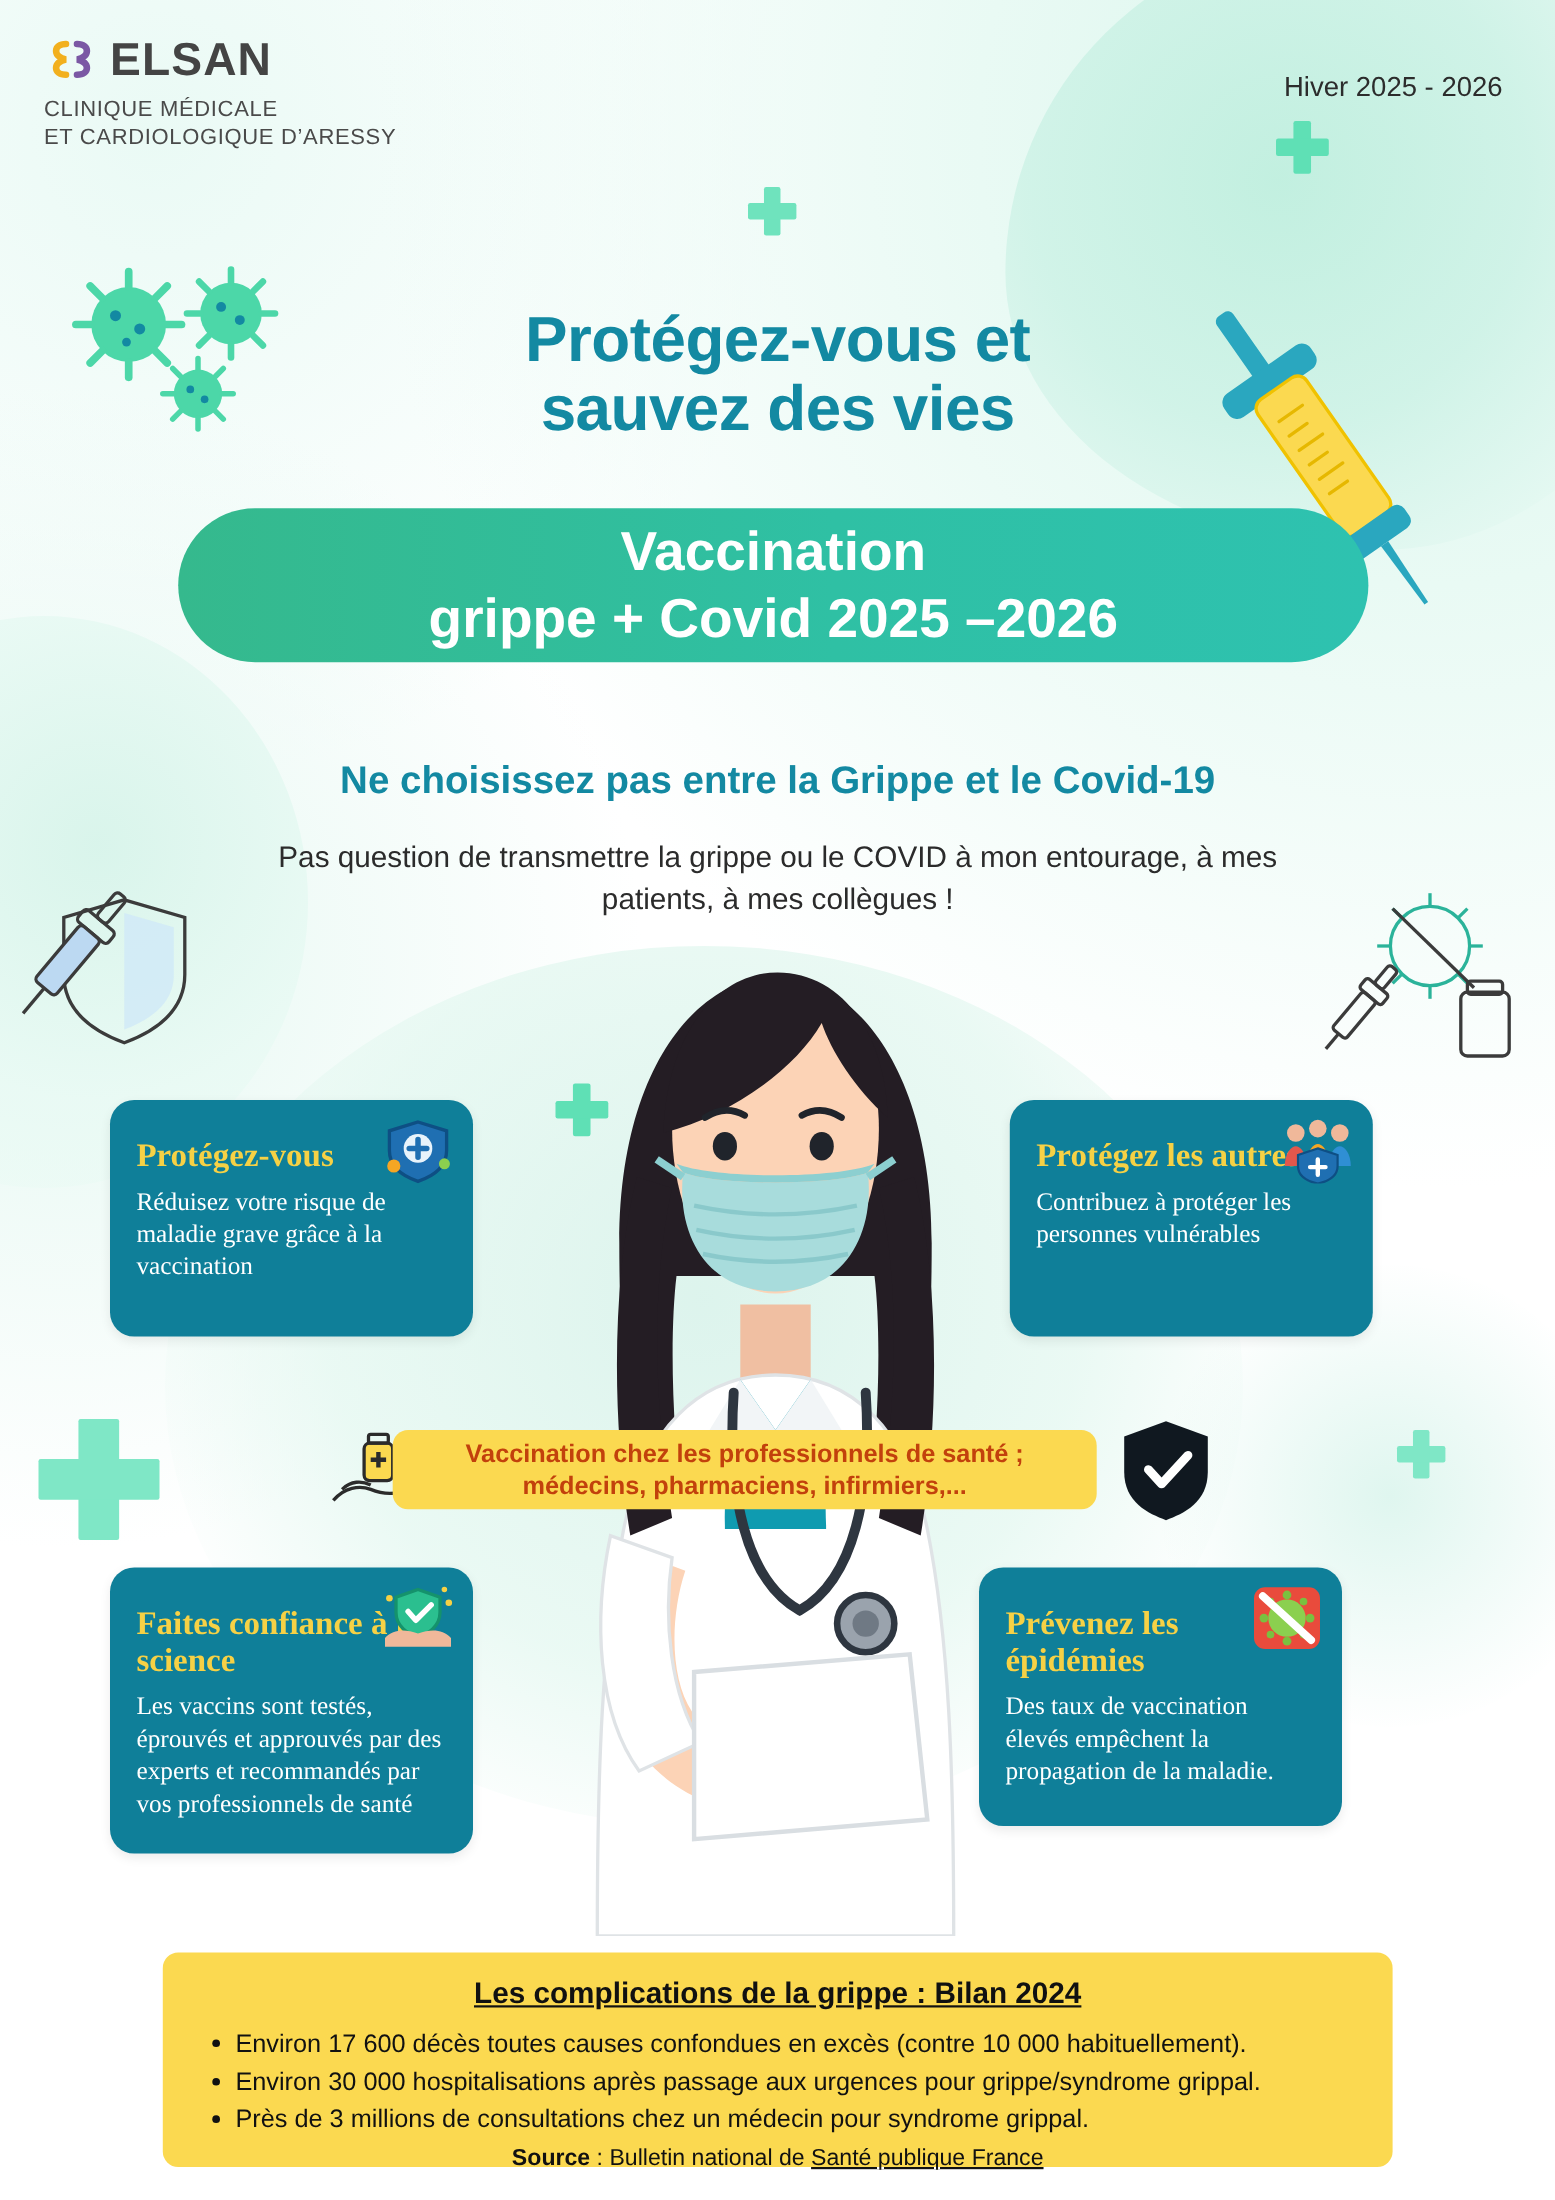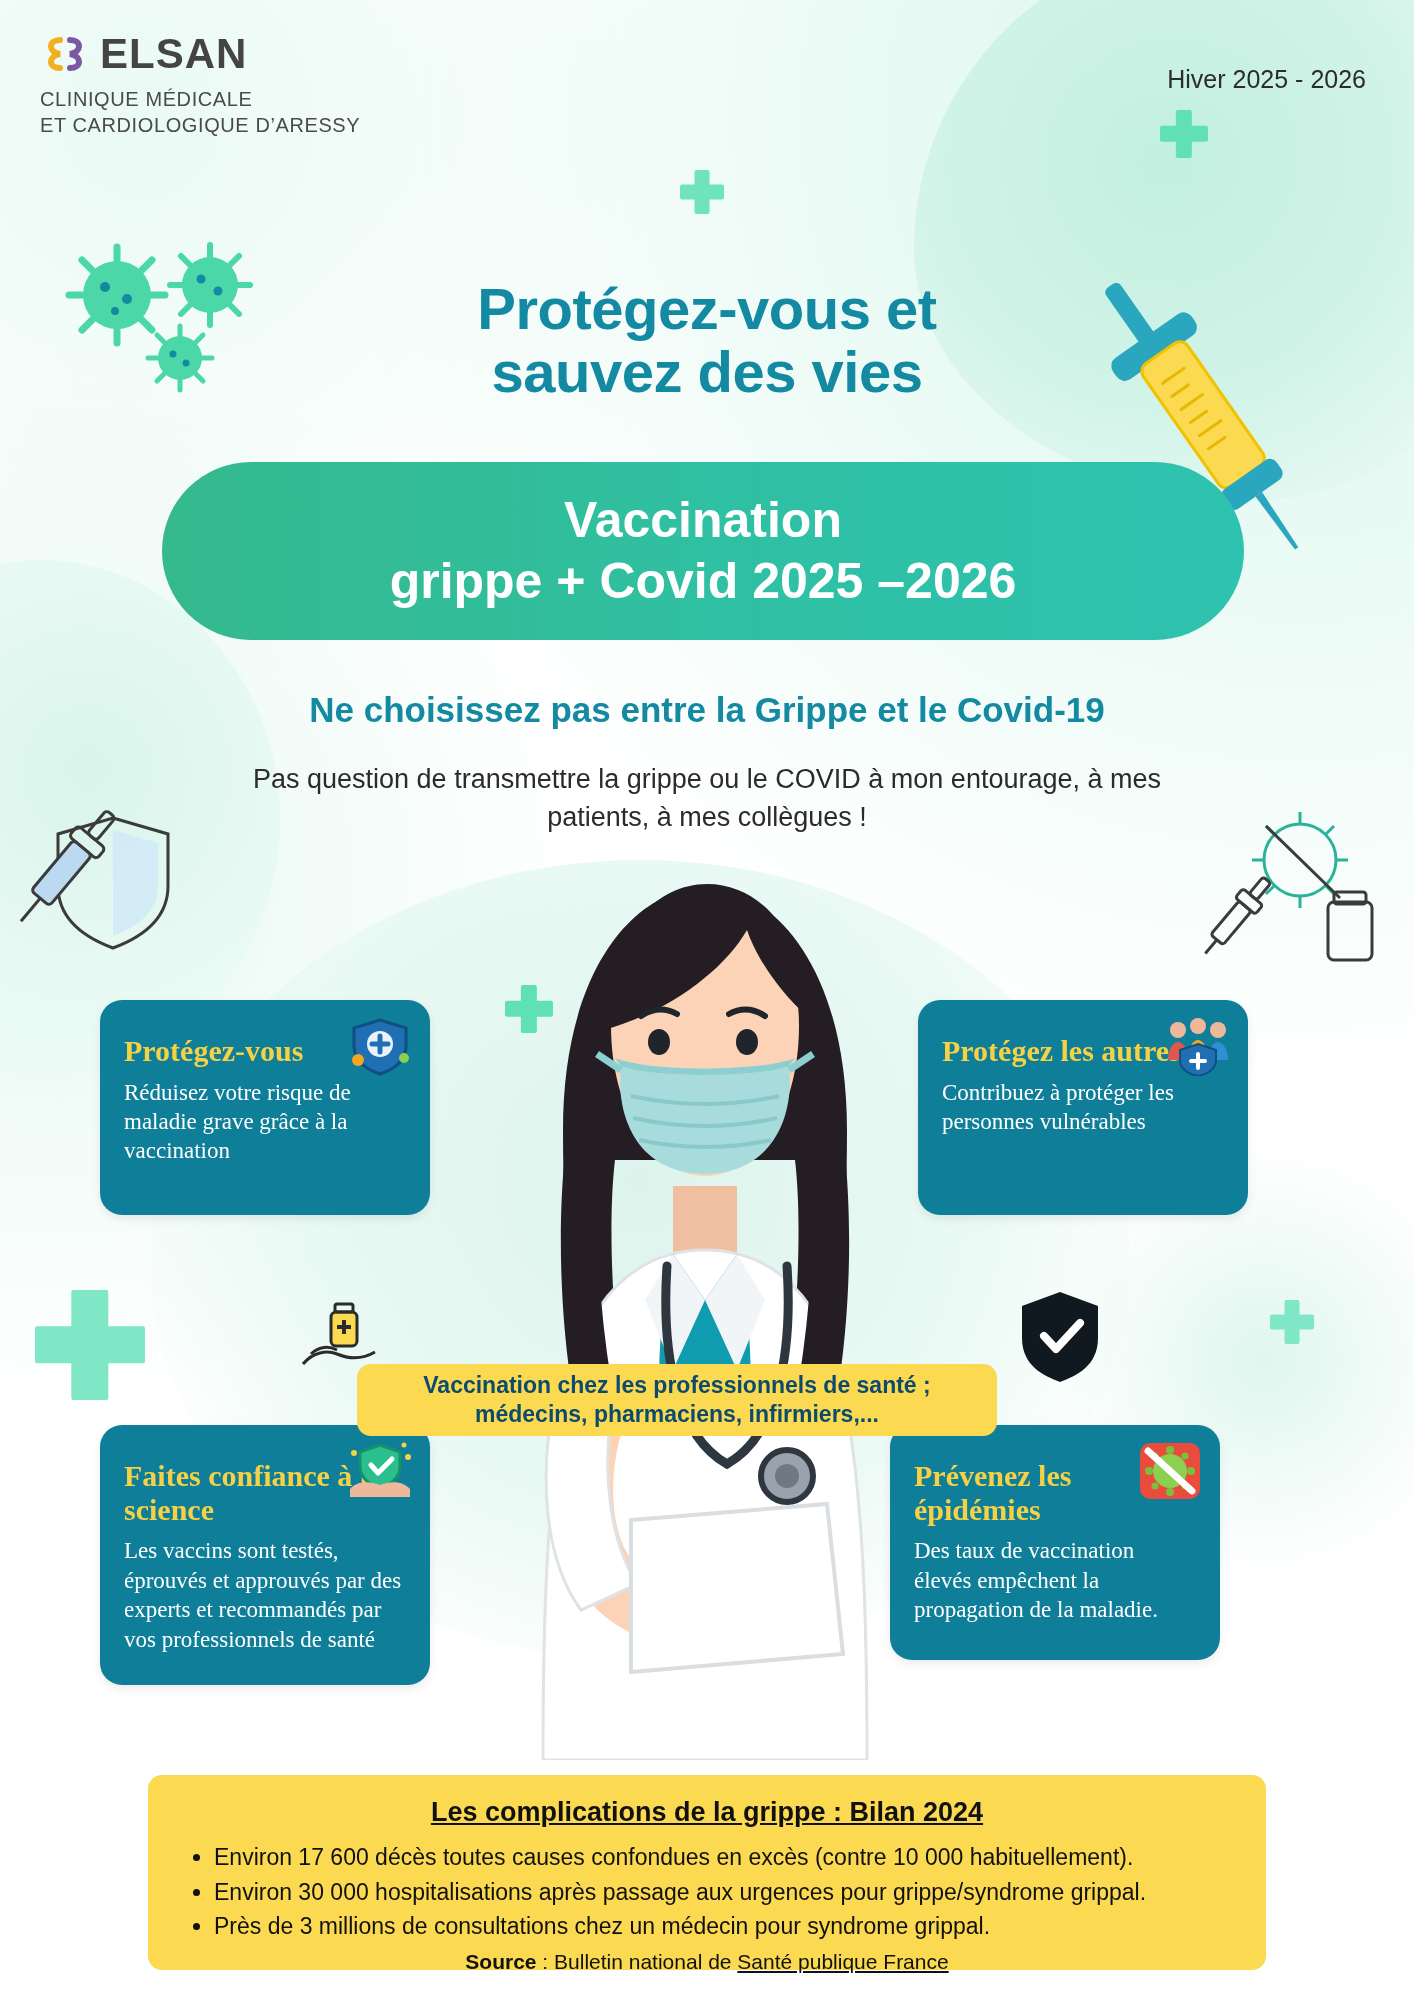--- a/index.html
+++ b/index.html
@@ -38,43 +38,43 @@
   .logo{position:absolute;left:40px;top:30px;}
   .logo-row{display:flex;align-items:center;gap:10px;}
   .logo-mark{width:50px;height:44px;position:relative;}
   .logo-name{font-size:42px;font-weight:700;color:#444;letter-spacing:1px;font-family:"Liberation Sans",sans-serif;}
   .logo-sub{margin-top:8px;font-size:20px;line-height:1.32;letter-spacing:.6px;color:#4a4a4a;}
   .hiver{position:absolute;right:48px;top:42px;font-size:25px;color:#2c2c2c;margin-top:23px;}
 
   .title{position:absolute;left:0;right:0;top:278px;text-align:center;color:#1389a2;font-size:58px;line-height:1.08;font-weight:700;letter-spacing:-.5px;}
   .title span{display:block;}
 
-  .greenband{position:absolute;left:162px;top:462px;width:1082px;height:178px;border-radius:90px;
+  .greenband{position:absolute;left:162px;top:462px;width:1082px;height:140px;border-radius:90px;
     background:linear-gradient(90deg,#35b98d 0%,#2fc0a4 55%,#2ec2b0 100%);
     display:flex;flex-direction:column;align-items:center;justify-content:center;color:#fff;font-weight:700;font-size:50px;line-height:1.22;text-align:center;}
 
   .subhead{position:absolute;left:0;right:0;top:690px;text-align:center;color:#1389a2;font-size:35px;font-weight:700;}
   .lead{position:absolute;left:210px;width:994px;top:760px;text-align:center;color:#2b2b2b;font-size:27px;line-height:1.42;}
 
   
   .doctor{position:absolute;left:435px;top:830px;width:540px;height:930px;}
 
   
   .card{position:absolute;background:#0f7f99;border-radius:22px;color:#fff;padding:34px 24px;box-sizing:border-box;box-shadow:0 4px 10px rgba(0,0,0,.08);font-family:Liberation Serif, serif;}
   .card h3{margin:0 0 10px 0;color:#f6d145;font-size:30px;line-height:1.12;font-weight:700;}
   .card p{margin:0;font-size:23px;line-height:1.28;}
   .card .badge{position:absolute;right:16px;top:16px;width:68px;height:60px;}
 
   .c1{left:100px;top:1000px;width:330px;height:215px;}
   .c2{left:918px;top:1000px;width:330px;height:215px;}
   .c3{left:100px;top:1425px;width:330px;height:260px;}
   .c4{left:890px;top:1425px;width:330px;height:235px;}
 
-  .yellowpill{position:absolute;left:357px;top:1364px;width:640px;height:72px;background:#fbd950;border-radius:14px;
-    display:flex;align-items:center;justify-content:center;text-align:center;font-weight:700;font-size:23px;line-height:1.25;color:#0c4a6e;}
+  .yellowpill{position:absolute;left:357px;top:1300px;width:640px;height:72px;background:#fbd950;border-radius:14px;
+    display:flex;align-items:center;justify-content:center;text-align:center;font-weight:700;font-size:23px;line-height:1.25;color:#c2410c;}
 
   .bottom{position:absolute;left:148px;top:1775px;width:1118px;height:195px;background:#fbd950;border-radius:14px;padding:16px 26px;box-sizing:border-box;}
   .bottom h4{margin:6px 0 12px 0;text-align:center;font-size:27px;color:#111;text-decoration:underline;}
   .bottom ul{margin:0;padding-left:40px;}
   .bottom li{font-size:23px;line-height:1.5;color:#111;}
   .bottom .src{margin-top:6px;text-align:center;font-size:21px;color:#111;}
   .bottom .src b{font-weight:700;}
   .bottom .src u{text-decoration:underline;}
 </style>
 </head>

